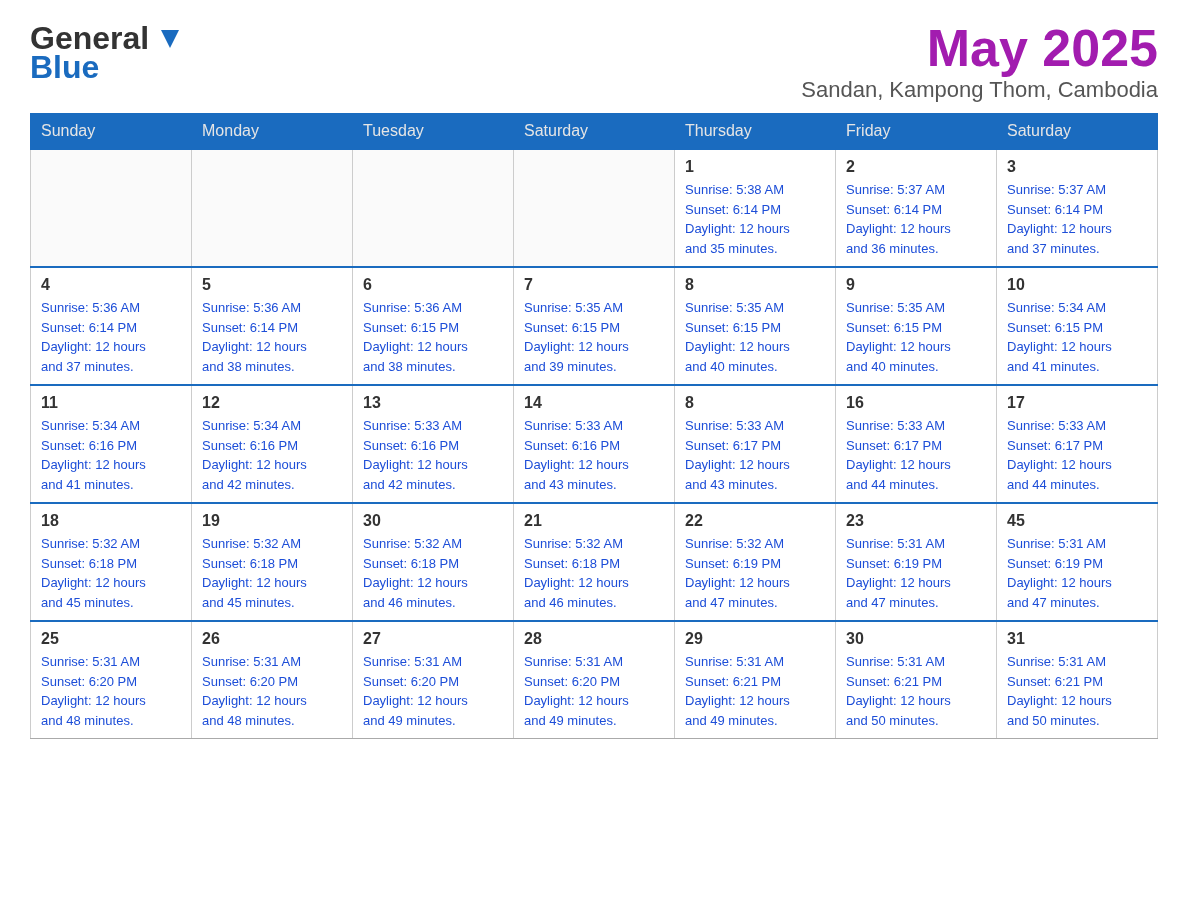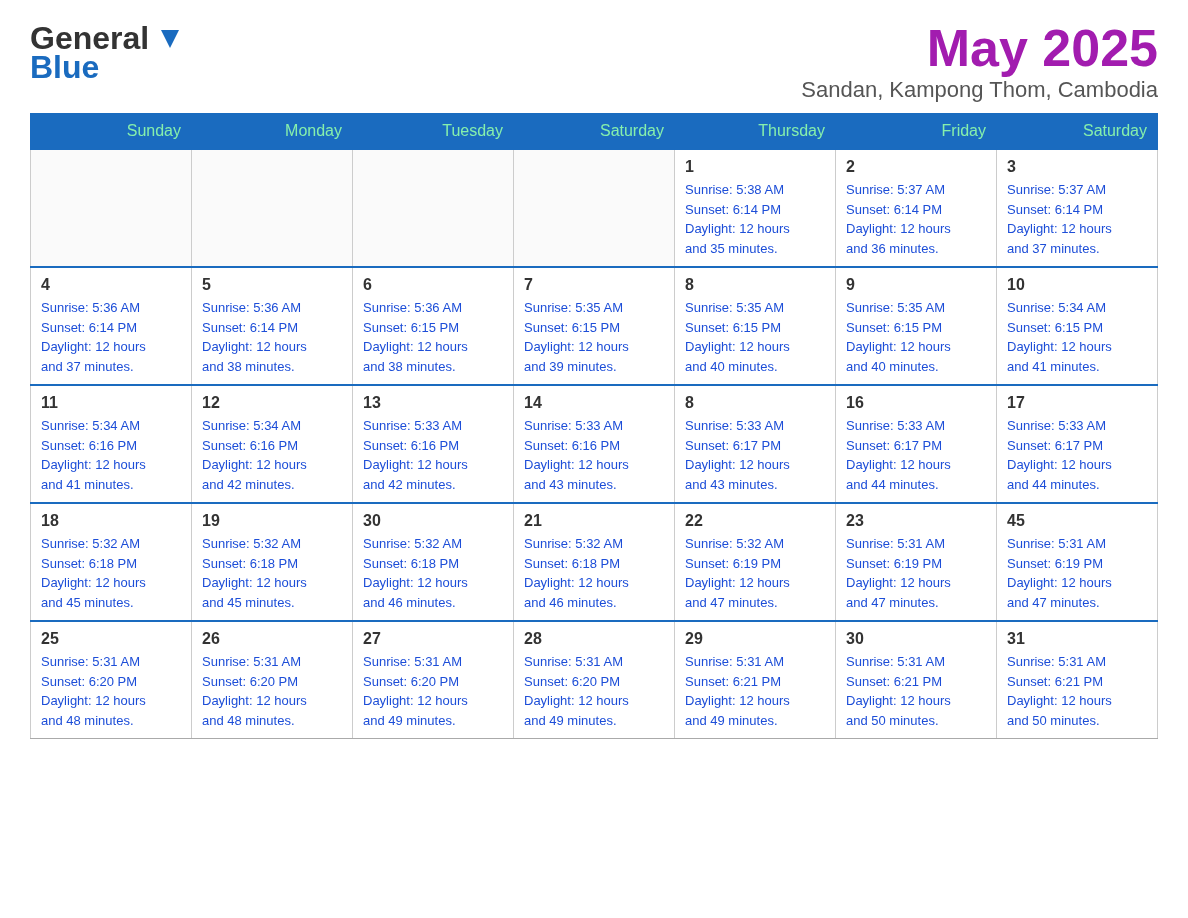--- a/index.html
+++ b/index.html
@@ -35,23 +35,23 @@
       font-size: 22px;
       color: #555;
     }
     .calendar {
       width: 100%;
       border-collapse: collapse;
       margin-top: 10px;
     }
     .calendar th {
       background: #1a6bbf;
-      color: #86efac;
+      color: #e5e5e5;
       padding: 8px 10px;
-      text-align: right;
+      text-align: left;
       font-size: 16px;
       font-weight: normal;
       border: 1px solid #1a6bbf;
     }
     .calendar td {
       vertical-align: top;
       padding: 8px 10px;
       border: 1px solid #ccc;
       width: calc(100% / 7);
       min-height: 100px;

